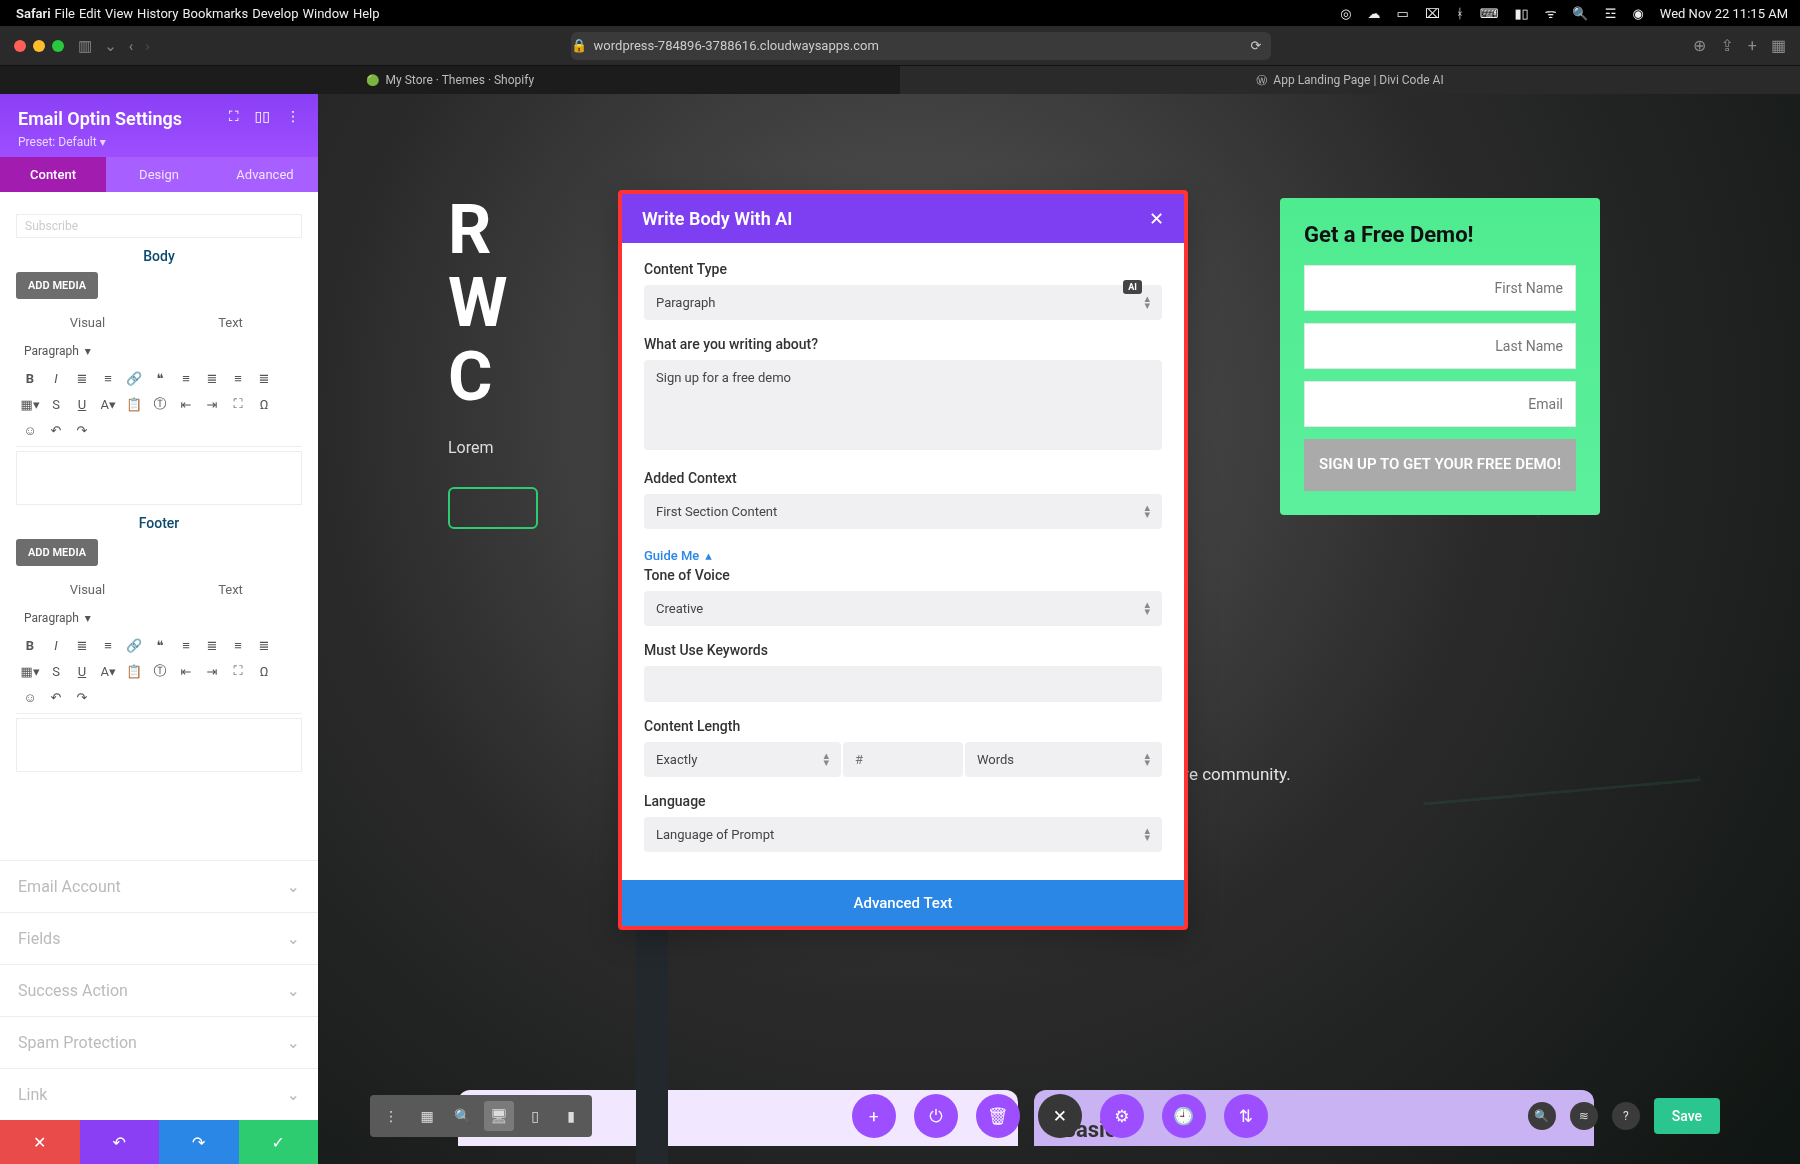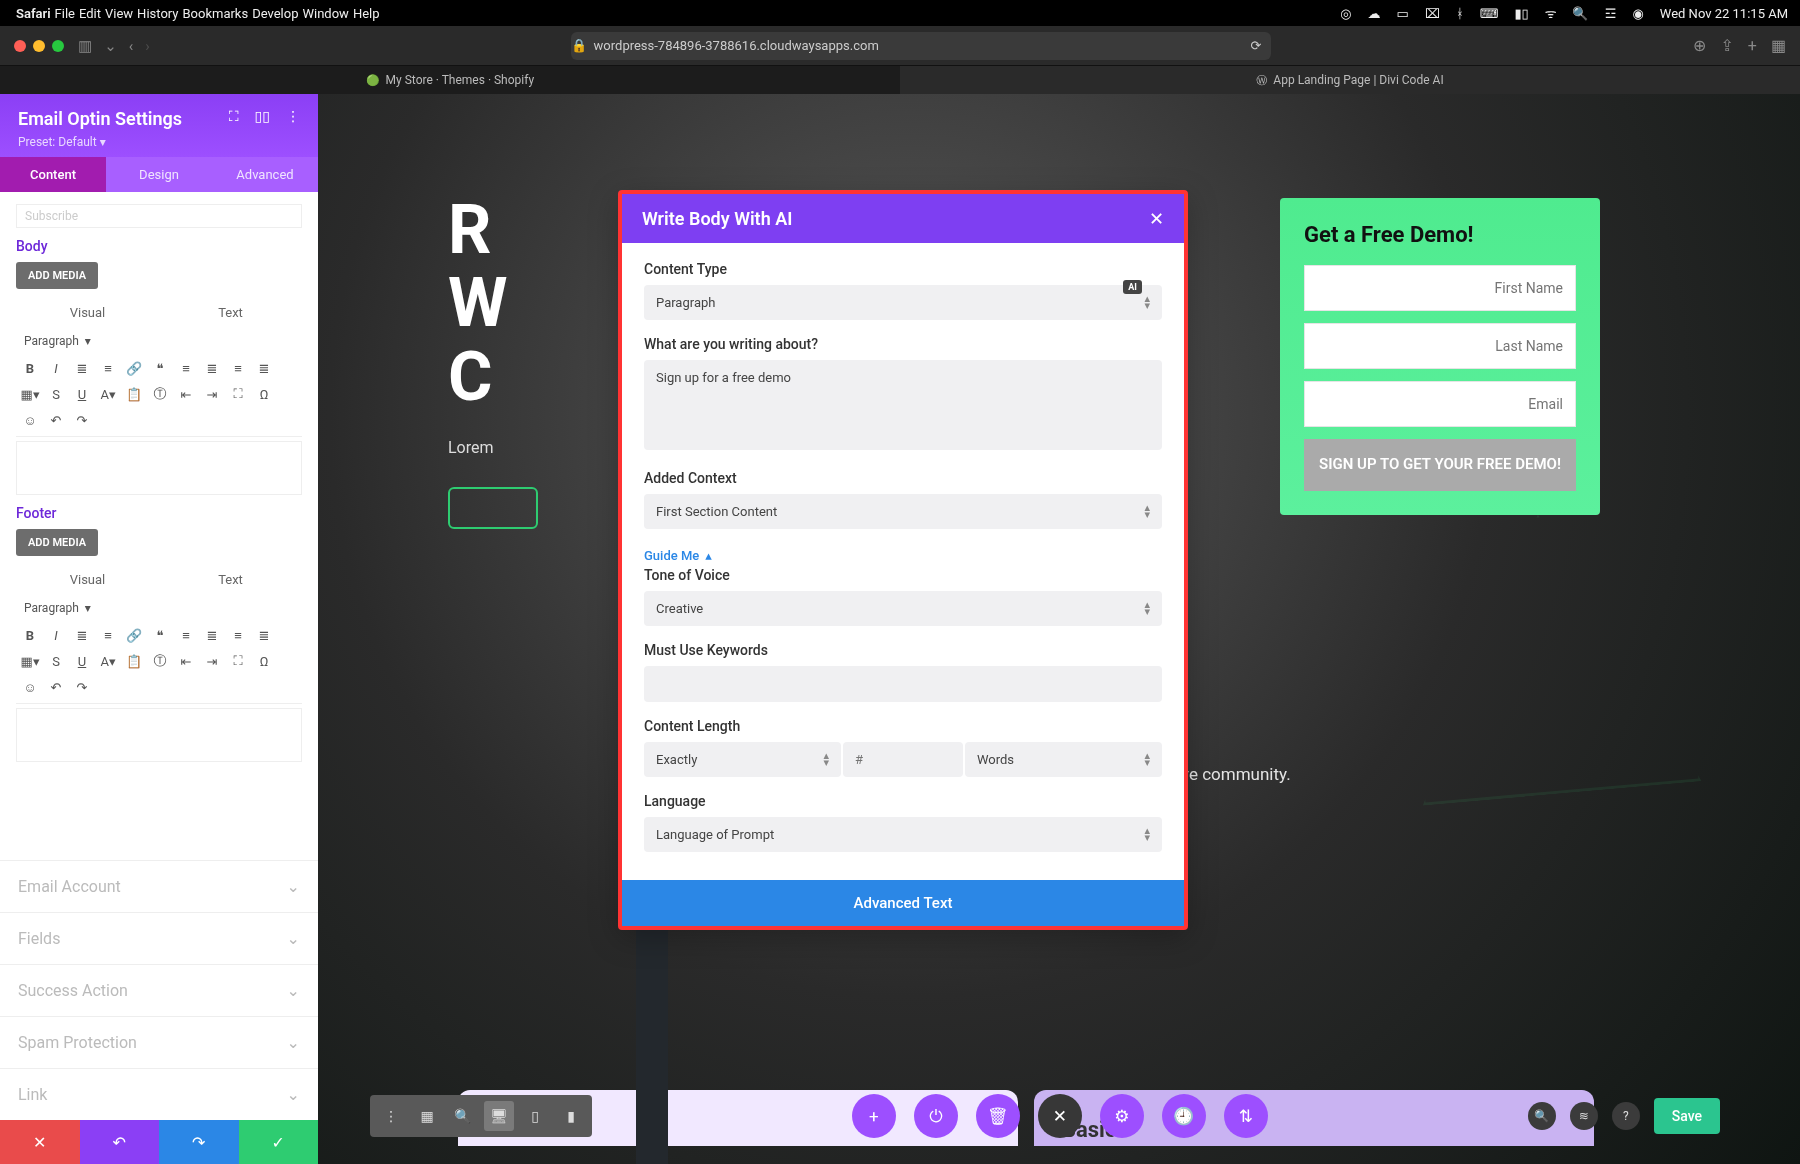--- a/index.html
+++ b/index.html
@@ -39,22 +39,22 @@
 
 .sidebar { width: 318px; background:#fff; display:flex; flex-direction:column;}
 .sidebar-top { background:linear-gradient(180deg,#8b3ff5 0%, #9d4fff 100%); color:#fff; padding:14px 18px 8px;}
 .sidebar-top h2 { font-size:18px; font-weight:600; margin-bottom:6px;}
 .sidebar-top .preset{font-size:12px; color:#e8d7ff;}
 .sidebar-top .top-icons{float:right; display:flex; gap:16px; font-size:14px;}
 .sidebar-tabs{display:flex; background:#a85fff;}
 .sidebar-tabs .stab{flex:1; padding:10px 0; text-align:center; color:#f0e4ff; font-size:13px; cursor:pointer;}
 .sidebar-tabs .stab.active{background:#a21caf; color:#fff; font-weight:500;}
 
-.sidebar-body{flex:1; overflow-y:auto; background:#fff; padding:12px 16px;}
-.section-label{font-size:14px; color:#6d28d9; font-weight:500; margin:10px 0 8px;}
+.sidebar-body{flex:1; overflow-y:auto; background:#fff; padding:22px 16px;}
+.section-label{font-size:14px; color:#0c4a6e; font-weight:500; margin:10px 0 8px;text-align:center;}
 .btn-gray{background:#6d6d6d; color:#fff; font-size:11px; font-weight:600; padding:7px 12px; border:none; border-radius:3px;}
 .editor-tabs{display:flex; margin-top:8px;}
 .editor-tabs .etab{flex:1;text-align:center; padding:8px 0; font-size:13px; color:#666; border-bottom:2px solid transparent;}
 .editor-tabs .etab.active{background:#fff;}
 .format-select{font-size:12px; color:#555; padding:4px 8px; display:inline-flex; align-items:center; gap:6px;}
 .toolbar{display:flex; flex-wrap:wrap; gap:2px; border-bottom:1px solid #eee; padding:4px 2px; margin-bottom:4px;}
 .tbtn{width:24px;height:24px;display:inline-flex;align-items:center;justify-content:center;color:#555;font-size:13px;cursor:pointer;border-radius:3px;}
 .editor-area{border:1px solid #eee;height:54px;background:#fff;}
 
 .accordion{display:flex;justify-content:space-between;align-items:center;padding:16px 18px;border-top:1px solid #eee;color:#bbb;font-size:16px;cursor:pointer;}

